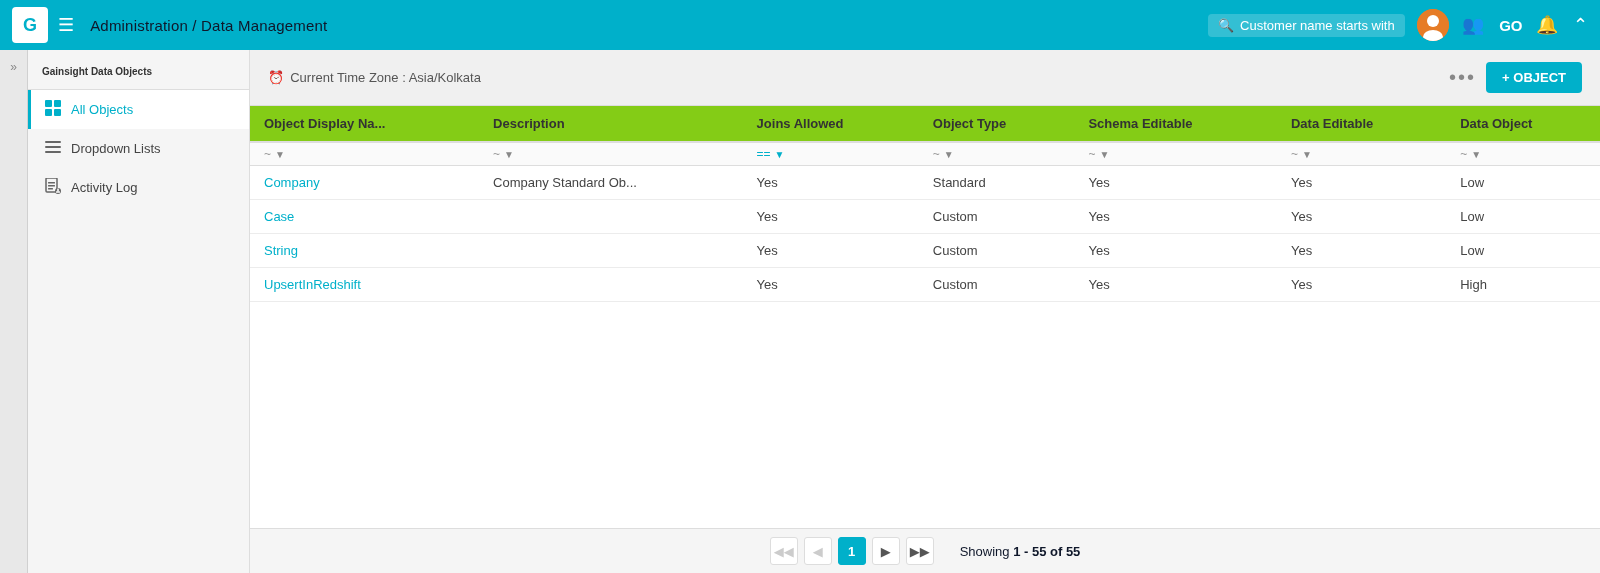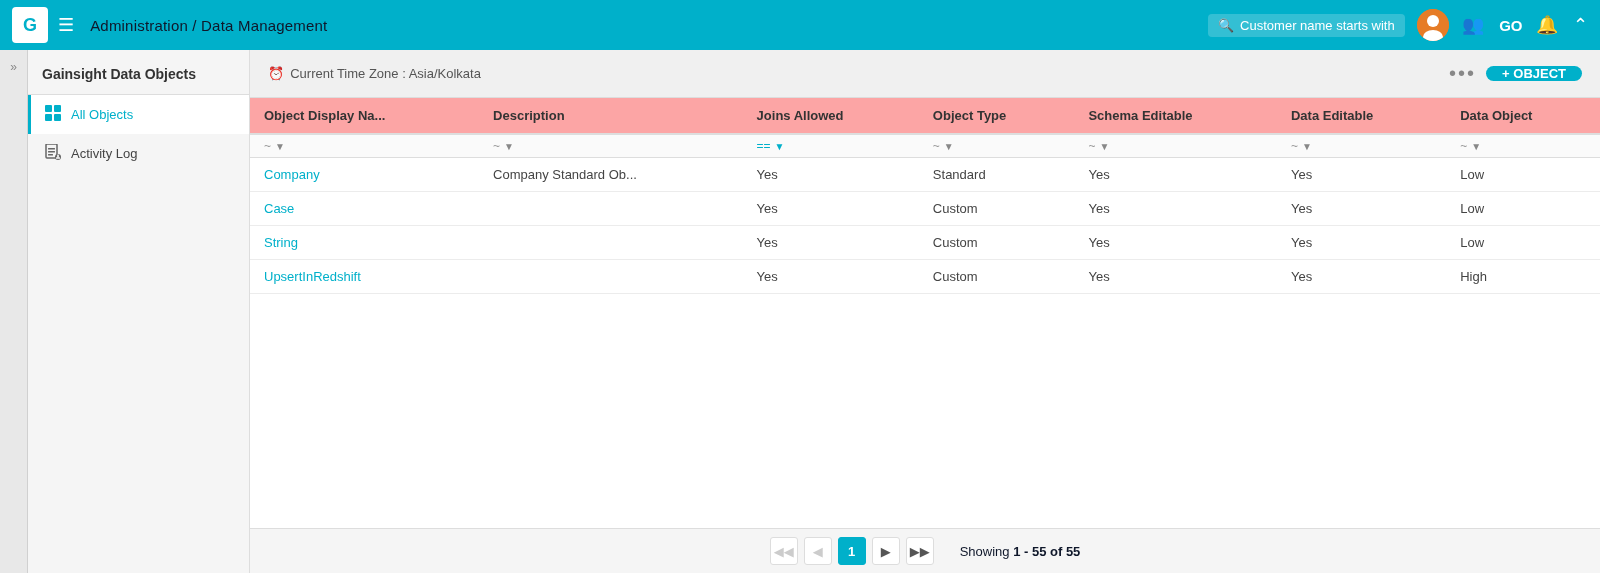--- a/index.html
+++ b/index.html
@@ -86,21 +86,21 @@
     }
 
     
     .left-nav {
       width: 222px;
       background: #f5f5f5;
       border-right: 1px solid #ddd;
       flex-shrink: 0;
     }
     .left-nav .section-title {
-      font-size: 14px;
+      font-size: 10px;
       font-weight: 600;
       color: #333;
       padding: 16px 14px 12px 14px;
       border-bottom: 1px solid #ddd;
     }
     .left-nav .nav-item {
       display: flex;
       align-items: center;
       padding: 10px 14px;
       cursor: pointer;
@@ -146,22 +146,22 @@
       display: flex; align-items: center; gap: 10px;
     }
     .content-toolbar .more-btn {
       color: #888; font-size: 20px; cursor: pointer; letter-spacing: 2px;
       display: flex; align-items: center;
     }
     .content-toolbar .add-object-btn {
       background: #00b0ca;
       color: white;
       border: none;
-      padding: 0 16px;
-      border-radius: 13px;
+      padding: 8px 16px;
+      border-radius: 4px;
       font-size: 13px;
       font-weight: 600;
       cursor: pointer;
       white-space: nowrap;
     }
 
     
     .table-container {
       flex: 1;
       overflow-y: auto;
@@ -171,21 +171,21 @@
       position: relative;
     }
 
     table {
       width: 100%;
       border-collapse: collapse;
       min-width: 900px;
     }
 
     thead tr th {
-      background: #fca5a5;
+      background: #84cc16;
       border-bottom: 2px solid #ddd;
       padding: 10px 14px;
       text-align: left;
       font-weight: 600;
       color: #333;
       font-size: 13px;
       white-space: nowrap;
       position: relative;
     }
 
@@ -303,20 +303,30 @@
           <rect x="9" y="0" width="7" height="7" rx="1"></rect>
           <rect x="0" y="9" width="7" height="7" rx="1"></rect>
           <rect x="9" y="9" width="7" height="7" rx="1"></rect>
         </svg>
       </span>
       <span>All Objects</span>
     </div>
     <div class="nav-item">
       <span class="nav-icon">
         <svg width="16" height="16" viewBox="0 0 16 16" fill="#666" xmlns="http://www.w3.org/2000/svg">
+          <rect x="0" y="2" width="16" height="2" rx="1"></rect>
+          <rect x="0" y="7" width="16" height="2" rx="1"></rect>
+          <rect x="0" y="12" width="16" height="2" rx="1"></rect>
+        </svg>
+      </span>
+      <span>Dropdown Lists</span>
+    </div>
+    <div class="nav-item">
+      <span class="nav-icon">
+        <svg width="16" height="16" viewBox="0 0 16 16" fill="#666" xmlns="http://www.w3.org/2000/svg">
           <rect x="1" y="0" width="11" height="14" rx="1" fill="none" stroke="#666" stroke-width="1.5"></rect>
           <rect x="3" y="4" width="7" height="1.5" rx="0.5" fill="#666"></rect>
           <rect x="3" y="7" width="7" height="1.5" rx="0.5" fill="#666"></rect>
           <rect x="3" y="10" width="5" height="1.5" rx="0.5" fill="#666"></rect>
           <circle cx="13" cy="13" r="3" fill="#666"></circle>
           <rect x="12.2" y="10.5" width="1.6" height="3" rx="0.5" fill="white"></rect>
           <rect x="11" y="13.2" width="4" height="1.6" rx="0.5" fill="white"></rect>
         </svg>
       </span>
       <span>Activity Log</span>

